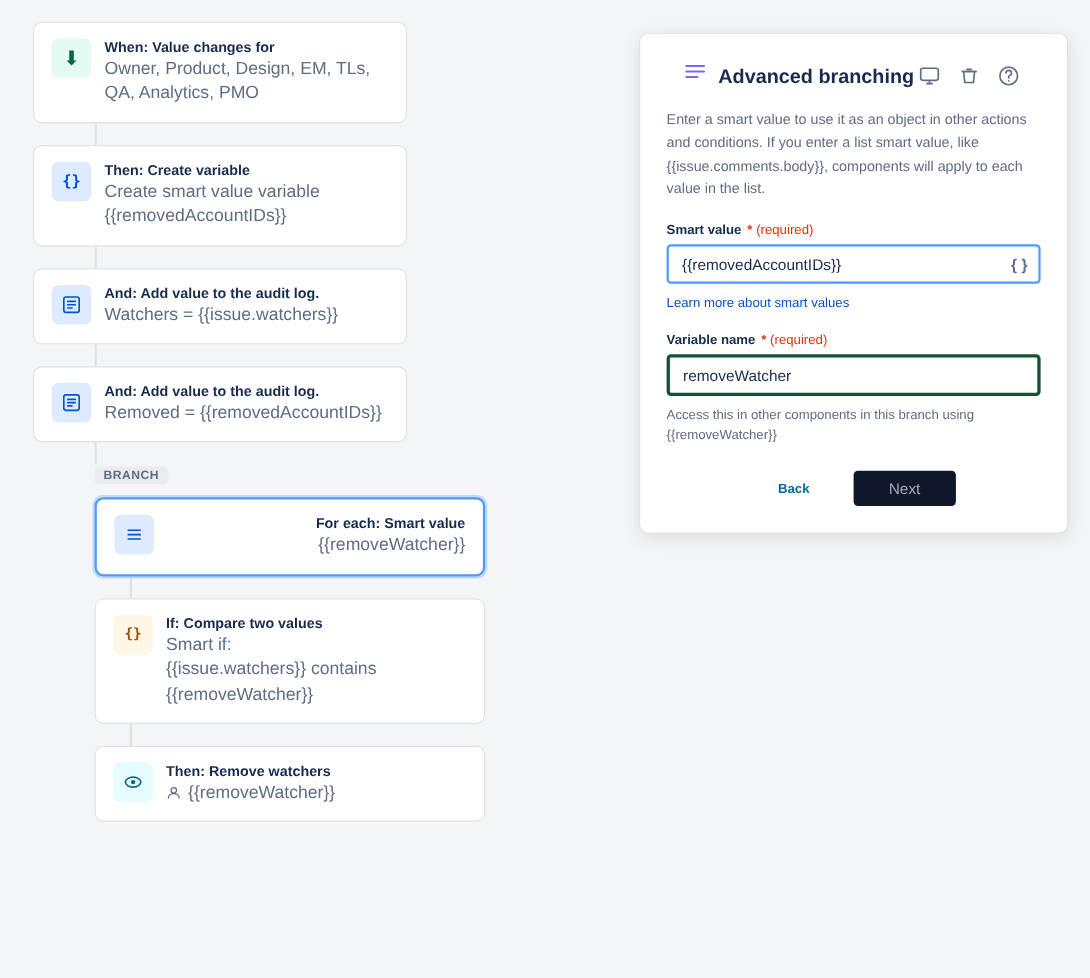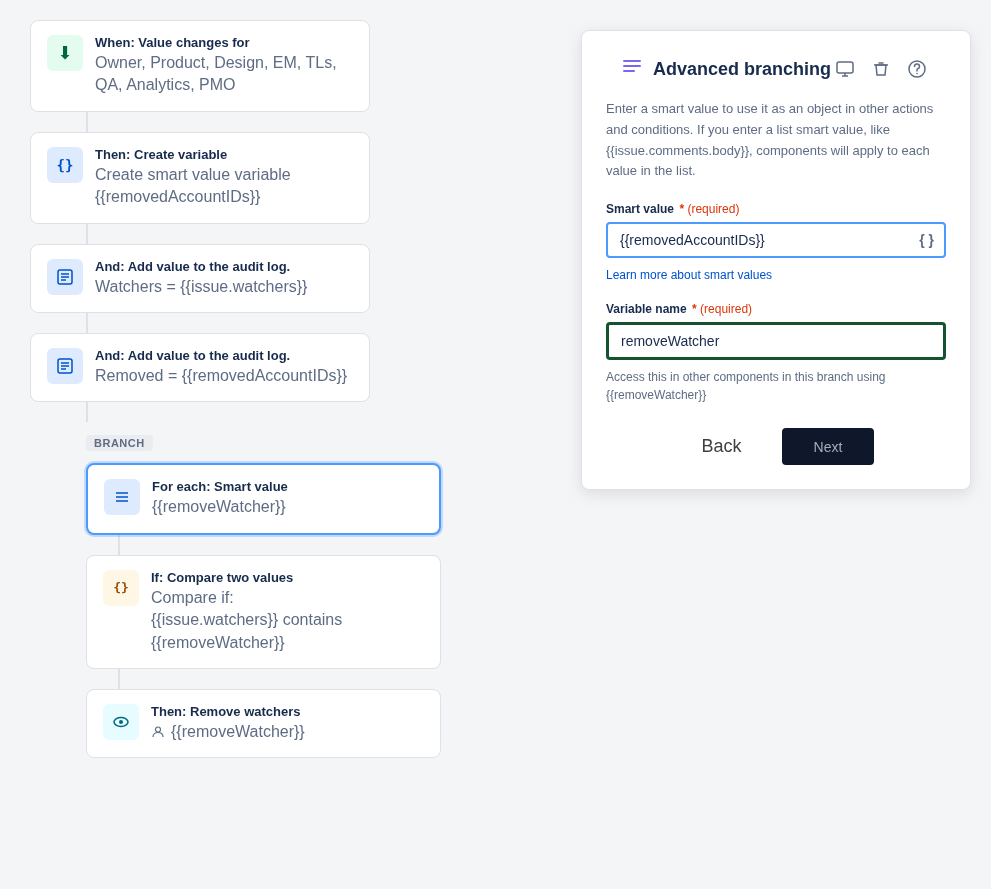--- a/index.html
+++ b/index.html
@@ -34,20 +34,21 @@
       display: flex;
       align-items: flex-start;
       gap: 12px;
       position: relative;
       width: 340px;
     }
 
     .workflow-card.selected {
       border: 2px solid #4c9aff;
       box-shadow: 0 0 0 2px rgba(76, 154, 255, 0.3);
+      text-align: right;
     }
 
     .card-icon {
       width: 36px;
       height: 36px;
       border-radius: 6px;
       display: flex;
       align-items: center;
       justify-content: center;
       flex-shrink: 0;
@@ -74,21 +75,21 @@
     
     .connector {
       width: 2px;
       background: #dfe1e6;
       margin-left: 56px;
       height: 20px;
     }
 
     
     .branch-section {
-      margin-top: 12px;
+      margin-top: 0;
       margin-left: 56px;
     }
 
     .branch-label {
       display: inline-block;
       background: #ebecf0;
       border-radius: 4px;
       font-size: 11px;
       font-weight: 600;
       color: #5e6c84;
@@ -238,23 +239,23 @@
     .panel-footer {
       display: flex;
       justify-content: center;
       gap: 16px;
     }
 
     .btn-back {
       background: none;
       border: none;
       cursor: pointer;
-      font-size: 18px;
-      color: #404040;
-      font-weight: 400;
+      font-size: 12px;
+      color: #0369a1;
+      font-weight: 700;
       padding: 8px 24px;
     }
 
     .btn-next {
       background: #0f172a;
       border: none;
       cursor: not-allowed;
       font-size: 14px;
       color: #a5adba;
       font-weight: 500;
@@ -365,21 +366,21 @@
     </div>
 
     
     <div class="branch-card-wrapper">
       <div class="workflow-card" style="width:100%">
         <div class="card-icon" style="background:#fff7e6; color:#974f0c;">
           <span style="font-family:monospace;font-size:13px;font-weight:bold">{}</span>
         </div>
         <div class="card-content">
           <div class="card-title">If: Compare two values</div>
-          <div class="card-sub">Compare if:</div>
+          <div class="card-sub">Smart if:</div>
           <div class="card-sub">{{issue.watchers}} contains {{removeWatcher}}</div>
         </div>
       </div>
       <div class="branch-inner-connector"></div>
     </div>
 
     
     <div class="branch-card-wrapper">
       <div class="workflow-card" style="width:100%">
         <div class="card-icon" style="background:#e6fcff; color:#006884;">

